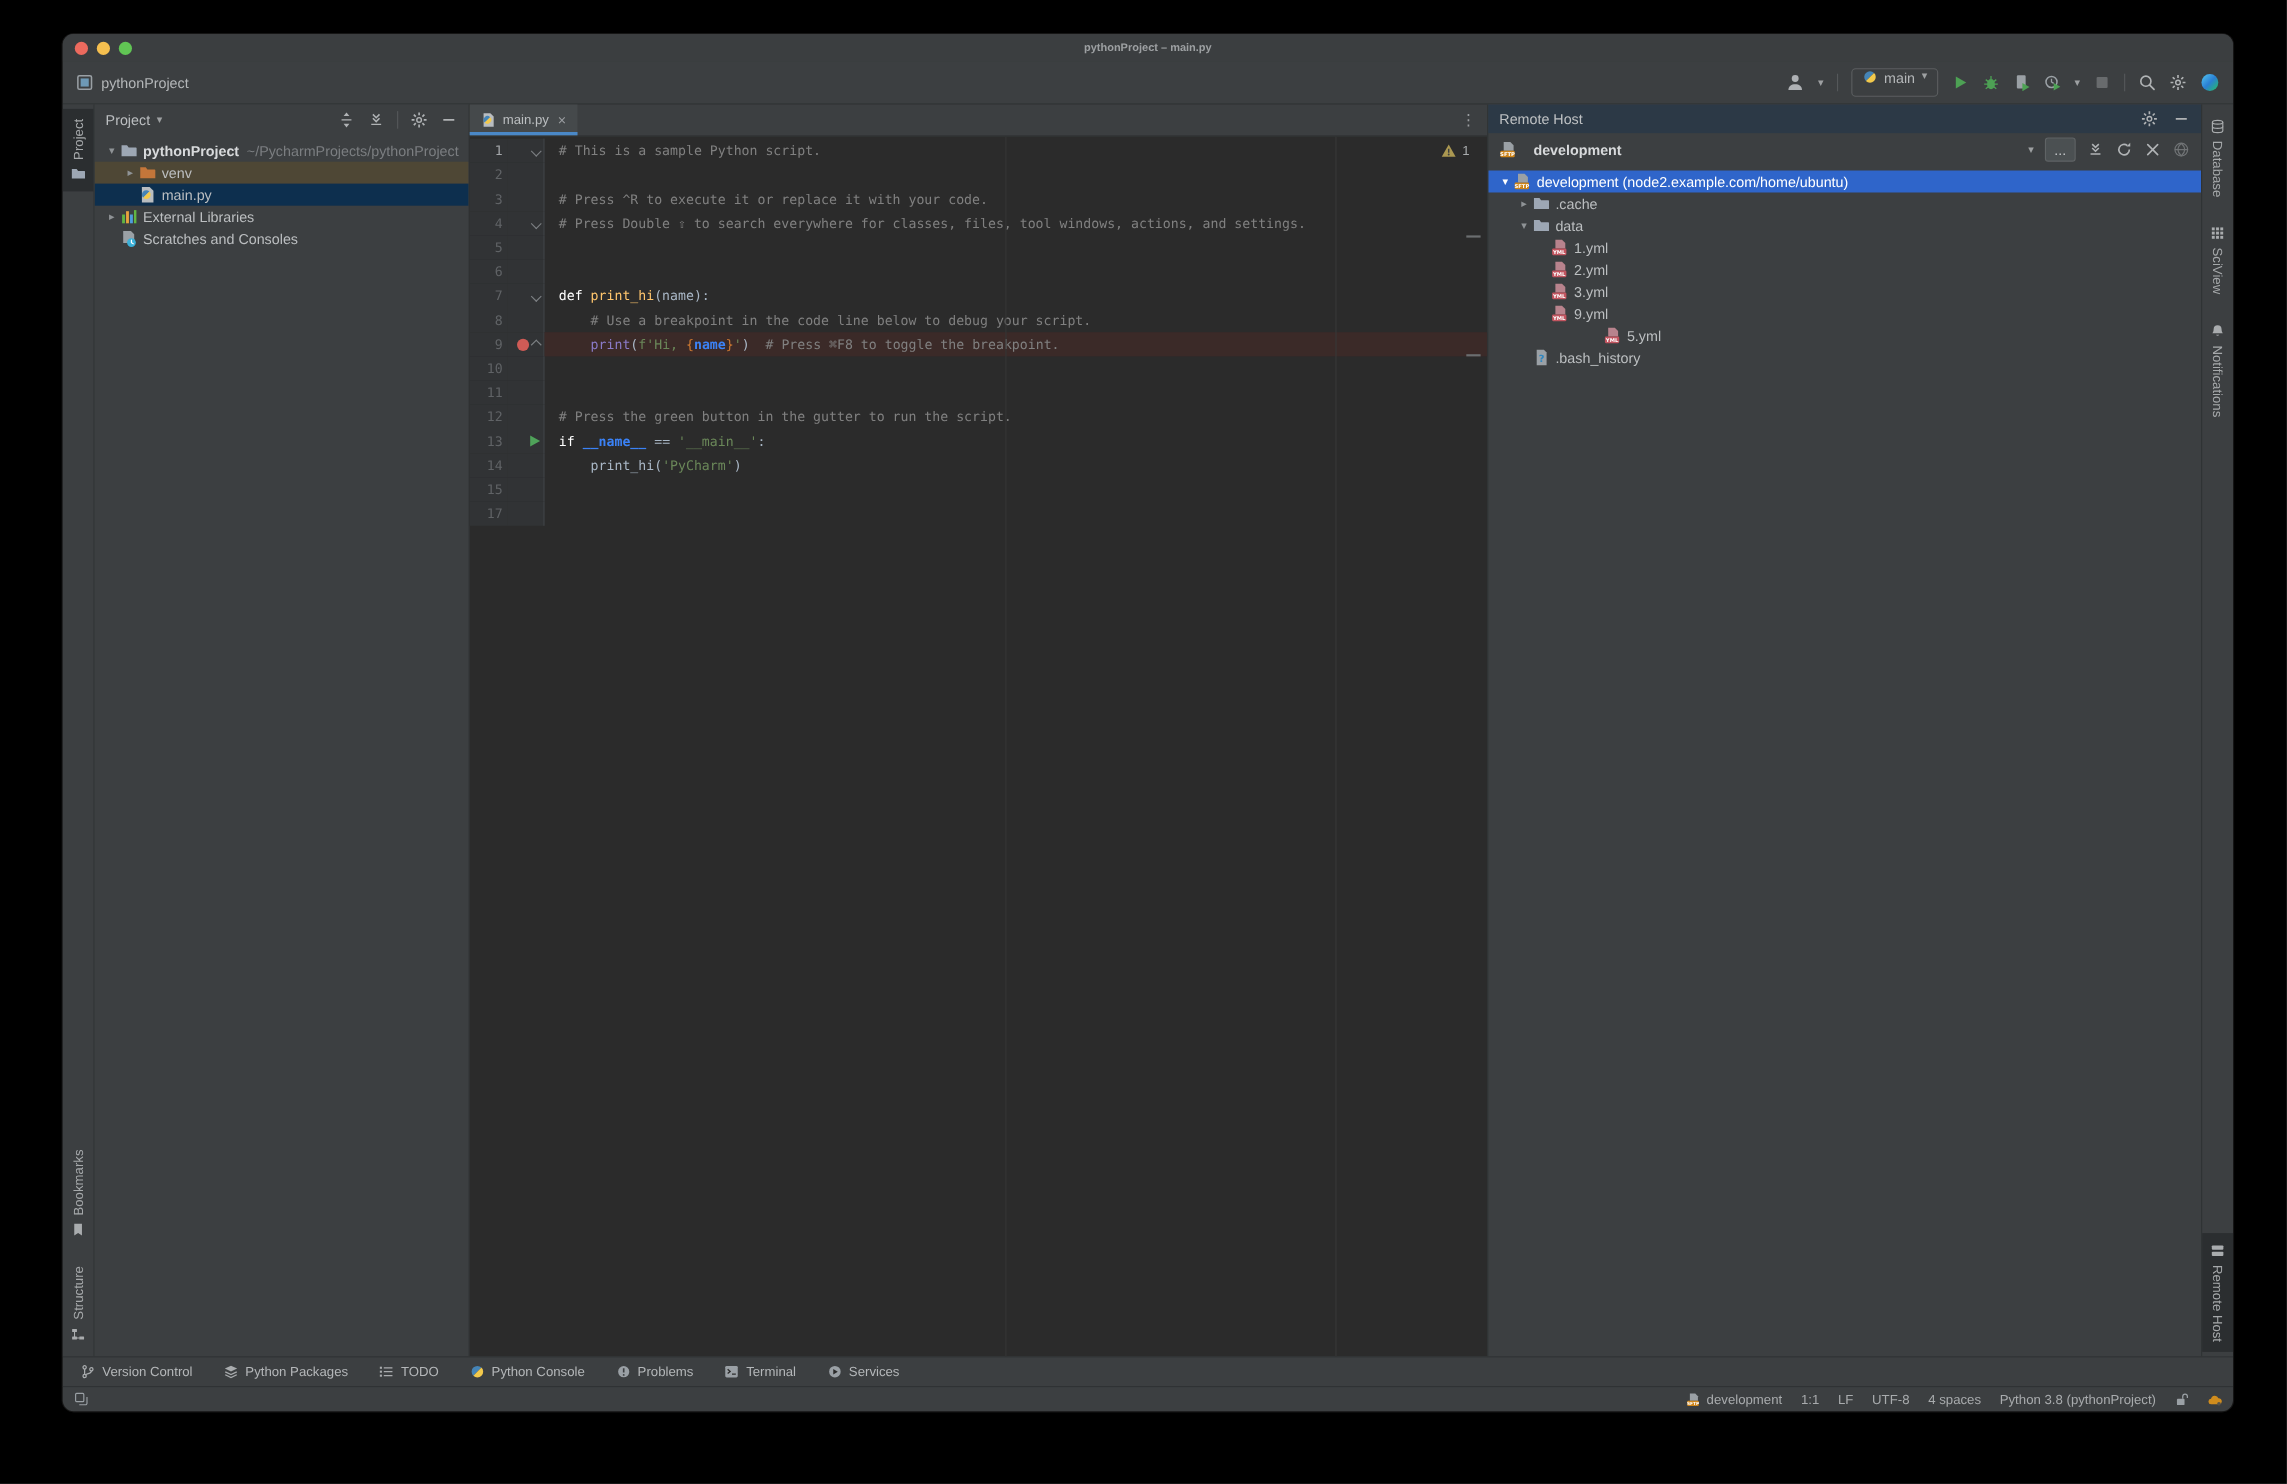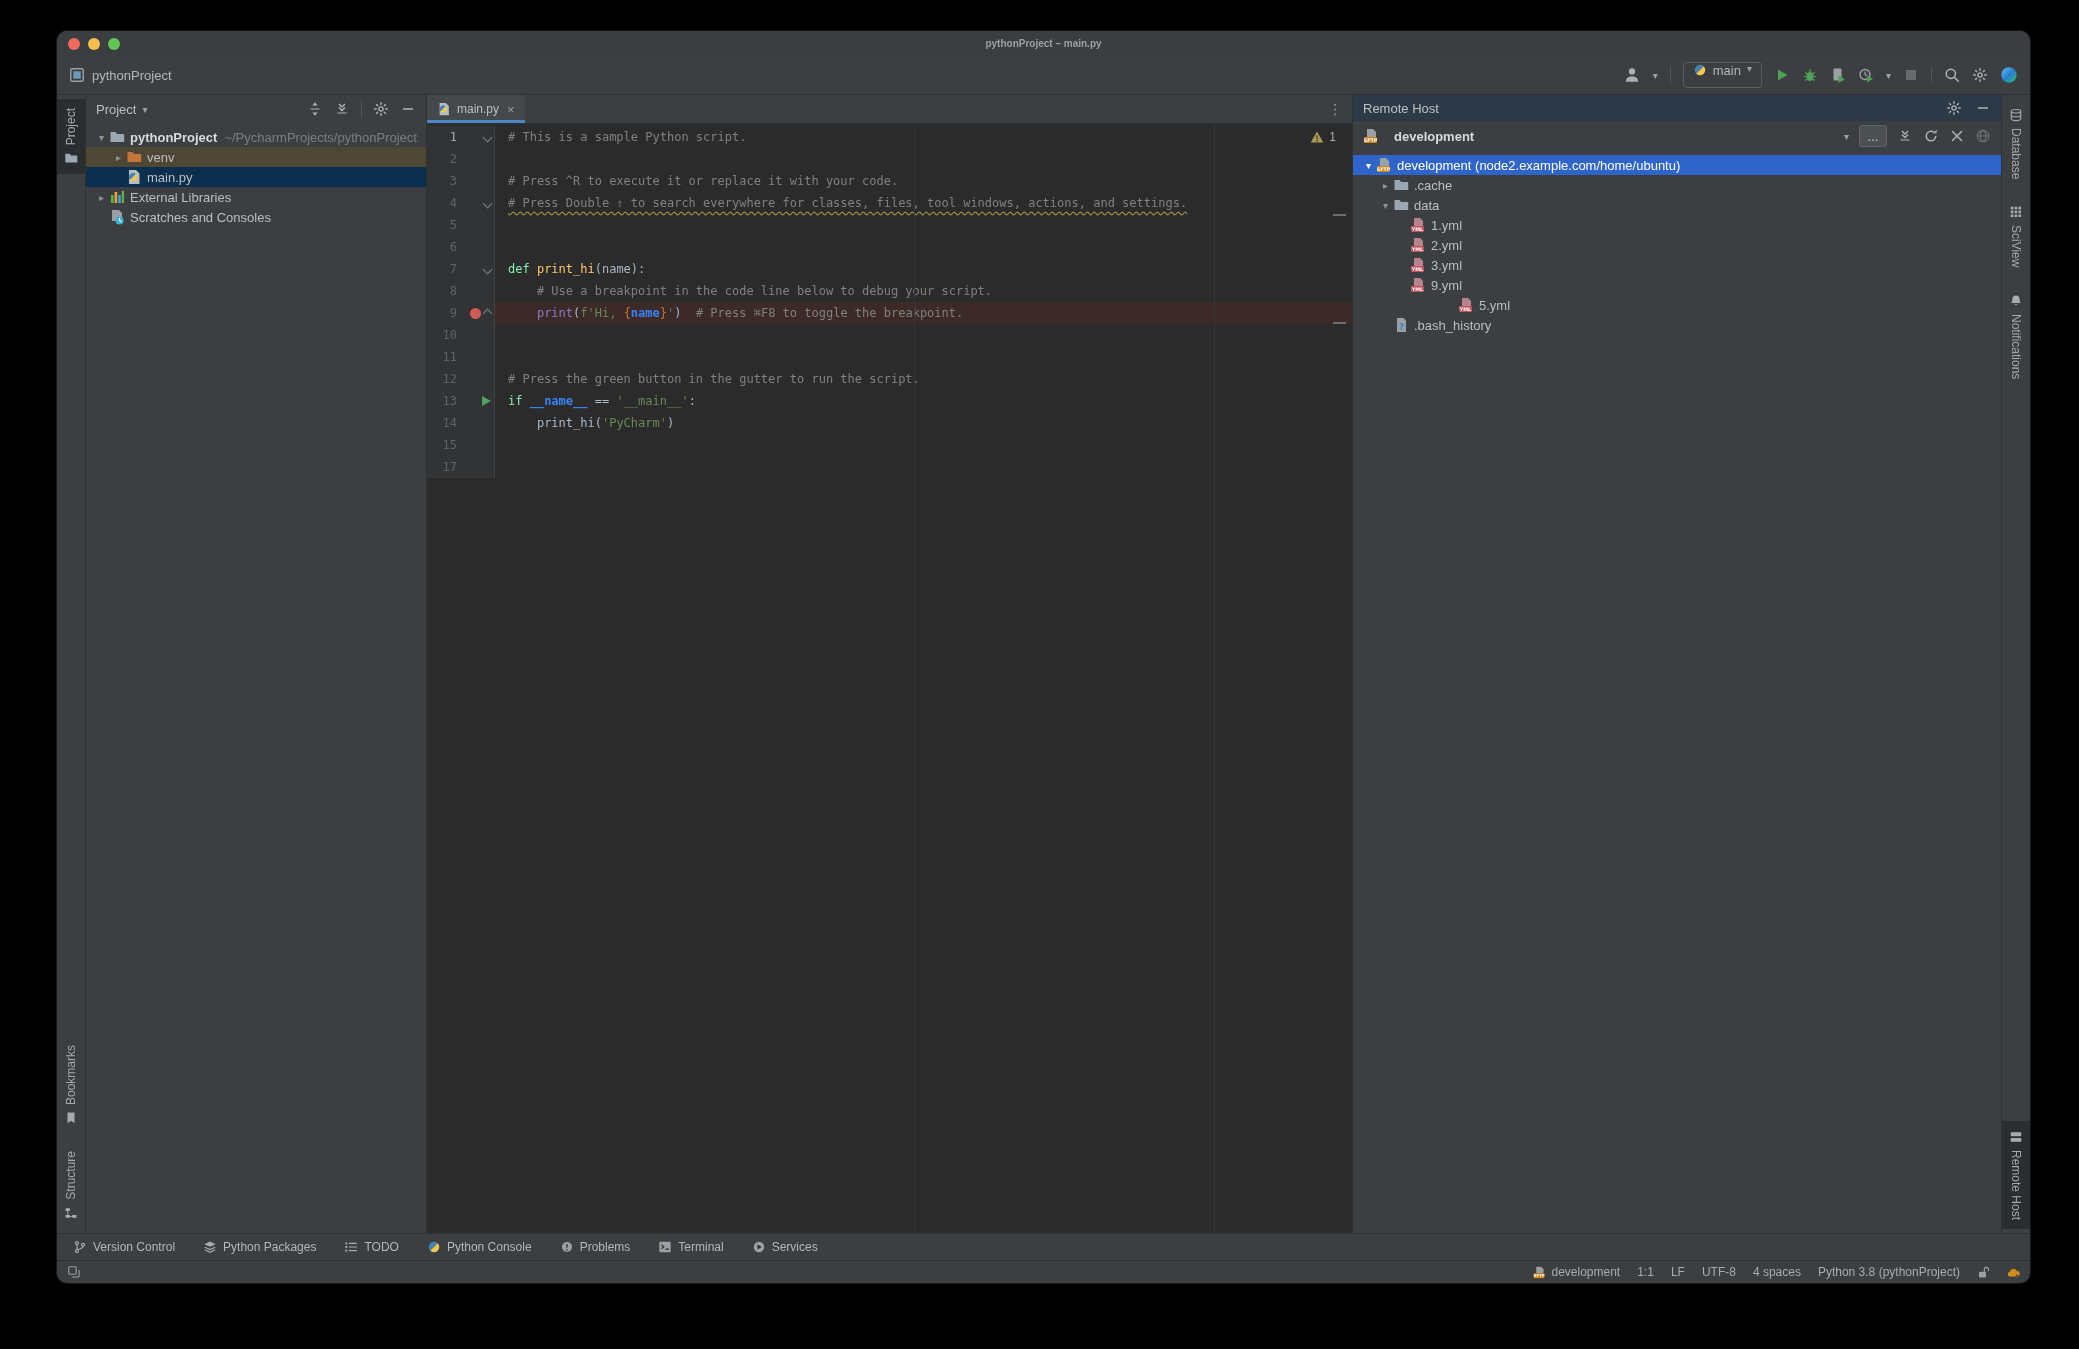--- a/index.html
+++ b/index.html
@@ -59,24 +59,24 @@
   .cl-num{flex:0 0 30px;width:30px;text-align:right;color:#606366;background:#313335;height:100%;line-height:22px;padding-right:4px}
   .cl-num.hl{color:#a4a7aa}
   .cl-gut{flex:0 0 30px;width:30px;background:#313335;border-right:1px solid #404346;height:100%;display:flex;align-items:center;justify-content:flex-end;gap:3px;padding-right:3px}
   .cl-text{flex:1;white-space:pre;padding-left:13px;line-height:22px;height:100%}
   .cl.bpline .cl-text{background:#3b2a28}
   .bp{width:11px;height:11px;border-radius:50%;background:#cf5b56}
   .fold{width:6px;height:6px;border-right:1.6px solid #7d8184;border-bottom:1.6px solid #7d8184}
   .fold.down{transform:rotate(45deg)}
   .fold.up{transform:rotate(-135deg)}
   .runarrow{width:0;height:0;border-left:9px solid #4fa35a;border-top:5px solid transparent;border-bottom:5px solid transparent}
-  .c{color:#808080}.k{color:#86efac}.fd{color:#ffc66d}.b{color:#8a7bc8}.s{color:#6a8759}.br{color:#cc7832}
+  .c{color:#808080}.k{color:#ffffff}.fd{color:#ffc66d}.b{color:#8a7bc8}.s{color:#6a8759}.br{color:#cc7832}
   .p{color:#a9b7c6}.pb{color:#3b82f6;font-weight:bold}
   .und{text-decoration:underline}
-  .wavy{text-decoration:underline;text-decoration-style:wavy;text-decoration-color:#9d9345;text-underline-offset:4px}
+  .wavy{text-decoration-style:wavy;text-decoration-color:#9d9345;text-underline-offset:4px}
   .inspection{position:absolute;top:6px;right:16px;display:flex;align-items:center;gap:5px;color:#a9acae;font-family:"Liberation Sans",sans-serif;font-size:12px}
   .stripe-mark{position:absolute;width:13px;height:2px;background:#6b6e70;right:6px}
   
   .remote-panel{flex:0 0 648px;width:648px;display:flex;flex-direction:column;border-left:1px solid #2f3234;background:#3c3f41}
   .rh-header{flex:0 0 26px;background:#2c3946;display:flex;align-items:center;padding:0 10px;gap:13px}
   .rh-title{font-size:13px;color:#bec1c3;margin-right:auto}
   .rh-toolbar{flex:0 0 30px;display:flex;align-items:center;padding:0 10px;gap:10px}
   .rh-server{font-size:13px;font-weight:bold;color:#d8dadc;margin-right:auto;margin-left:5px}
   .browse-btn{width:26px;height:20px;border:1px solid #5f6365;border-radius:3px;background:#4b5052;color:#c6c8ca;display:flex;align-items:center;justify-content:center;font-size:13px}
   

